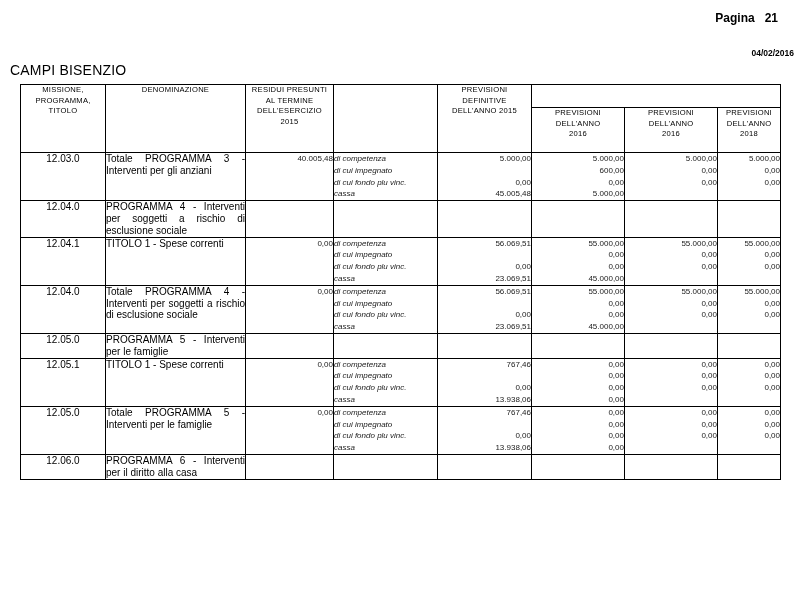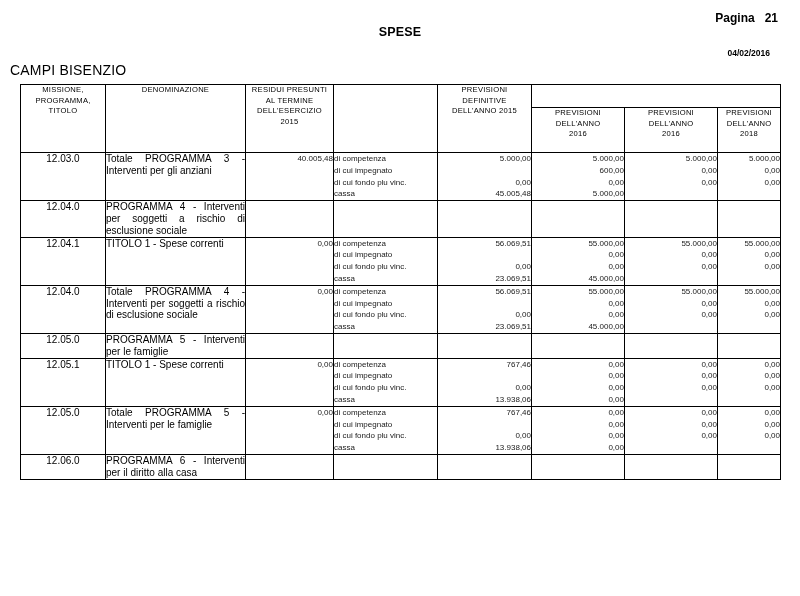--- a/index.html
+++ b/index.html
@@ -49,21 +49,21 @@
   .page-label {
     position: absolute;
     right: 22px;
     top: 11px;
     font-size: 12px;
     font-weight: bold;
     white-space: pre;
   }
   .doc-date {
     position: absolute;
-    right: 30px;
+    right: 6px;
     top: 48px;
     font-size: 8.5px;
     font-weight: bold;
   }
   .entity-name {
     position: absolute;
     left: 10px;
     top: 62px;
     font-size: 14px;
     font-weight: normal;
@@ -121,40 +121,40 @@
     font-size: 8px;
     padding: 6px 4px 4px 2px;
     line-height: 11.8px;
     color: #1a1a1a;
   }
   .c-labels {
     font-size: 8px;
     padding: 6px 2px 4px 4px;
     line-height: 11.8px;
     color: #1a1a1a;
+    font-style: italic;
   }
   .c-num {
     text-align: right;
     font-size: 8px;
     padding: 6px 5px 4px 2px;
     line-height: 11.8px;
     color: #1a1a1a;
     white-space: pre-line;
   }
   .c-labels span, .c-num span { display: block; }
 
   .rowline { line-height: 11.8px; min-height: 11.8px; }
   .blankline { height: 11.8px; }
 </style>
 </head>
 <body>
 
 <div class="page">
 
-  <div class="doc-subtitle">SPESE</div>
   <div class="page-label">Pagina   21</div>
   <div class="doc-date">04/02/2016</div>
   <div class="entity-name">CAMPI BISENZIO</div>
 
   <table class="tbl">
     <colgroup>
       <col style="width:85px">
       <col style="width:140px">
       <col style="width:88px">
       <col style="width:104px">

